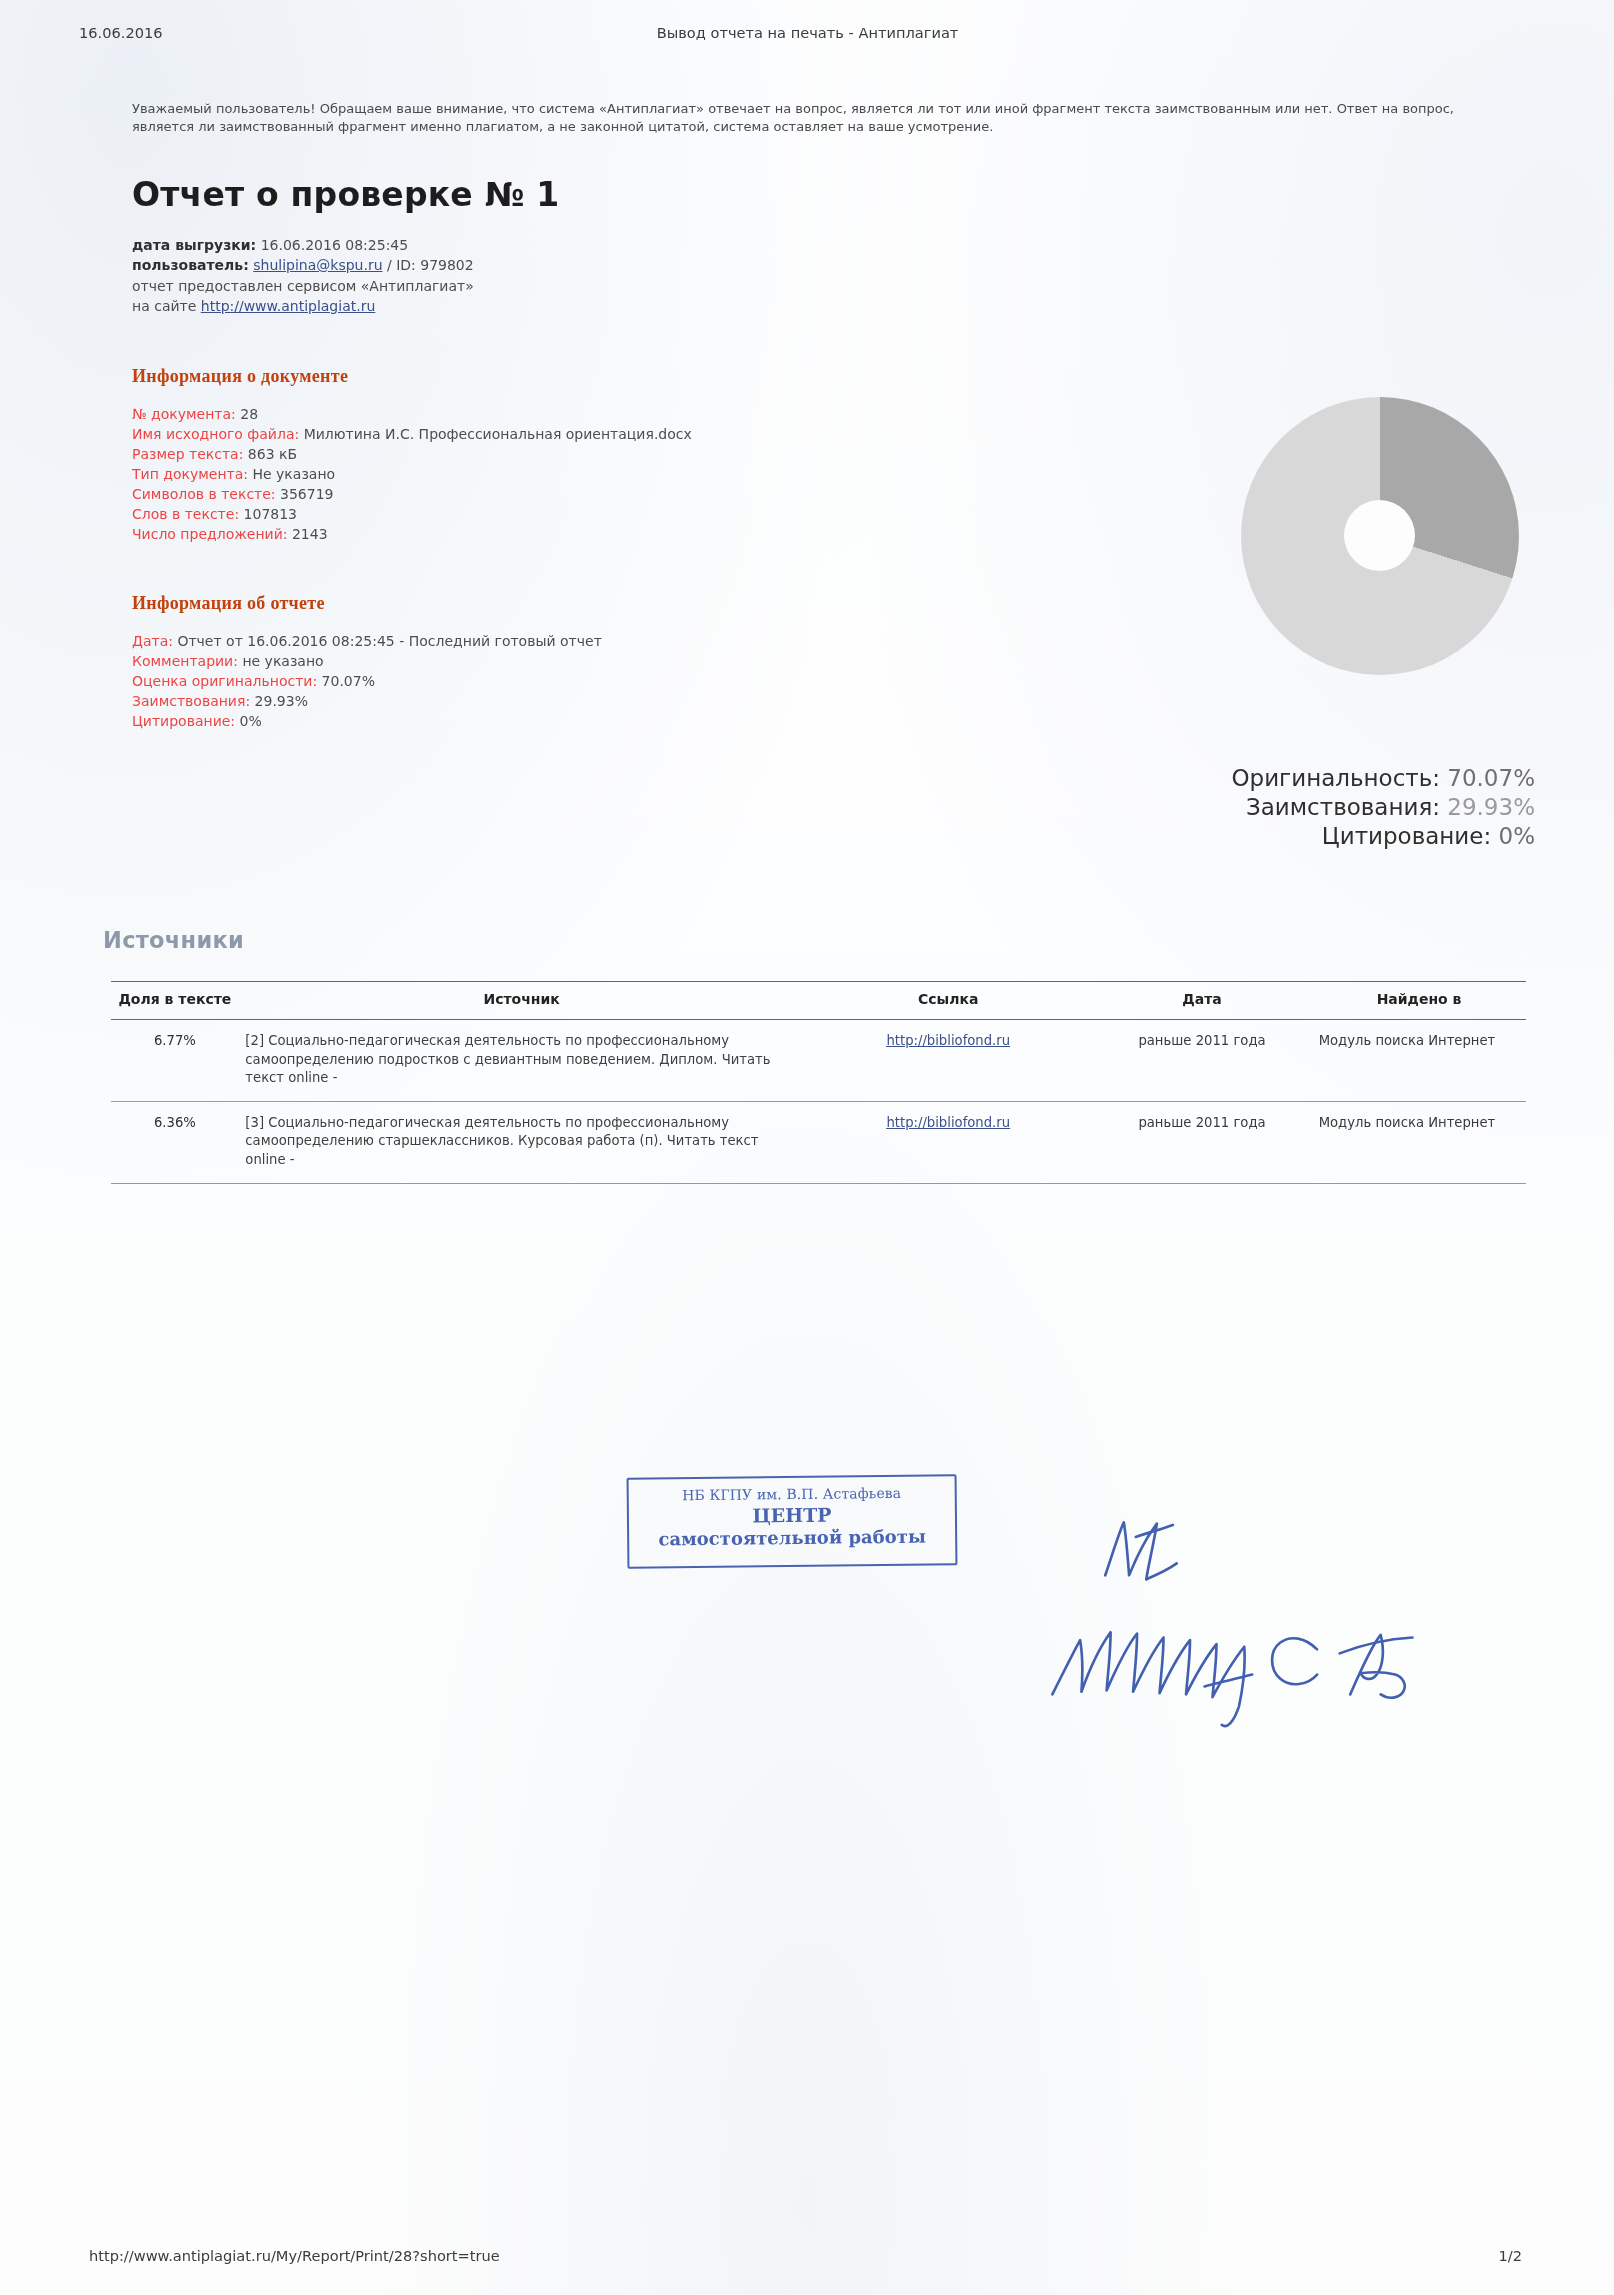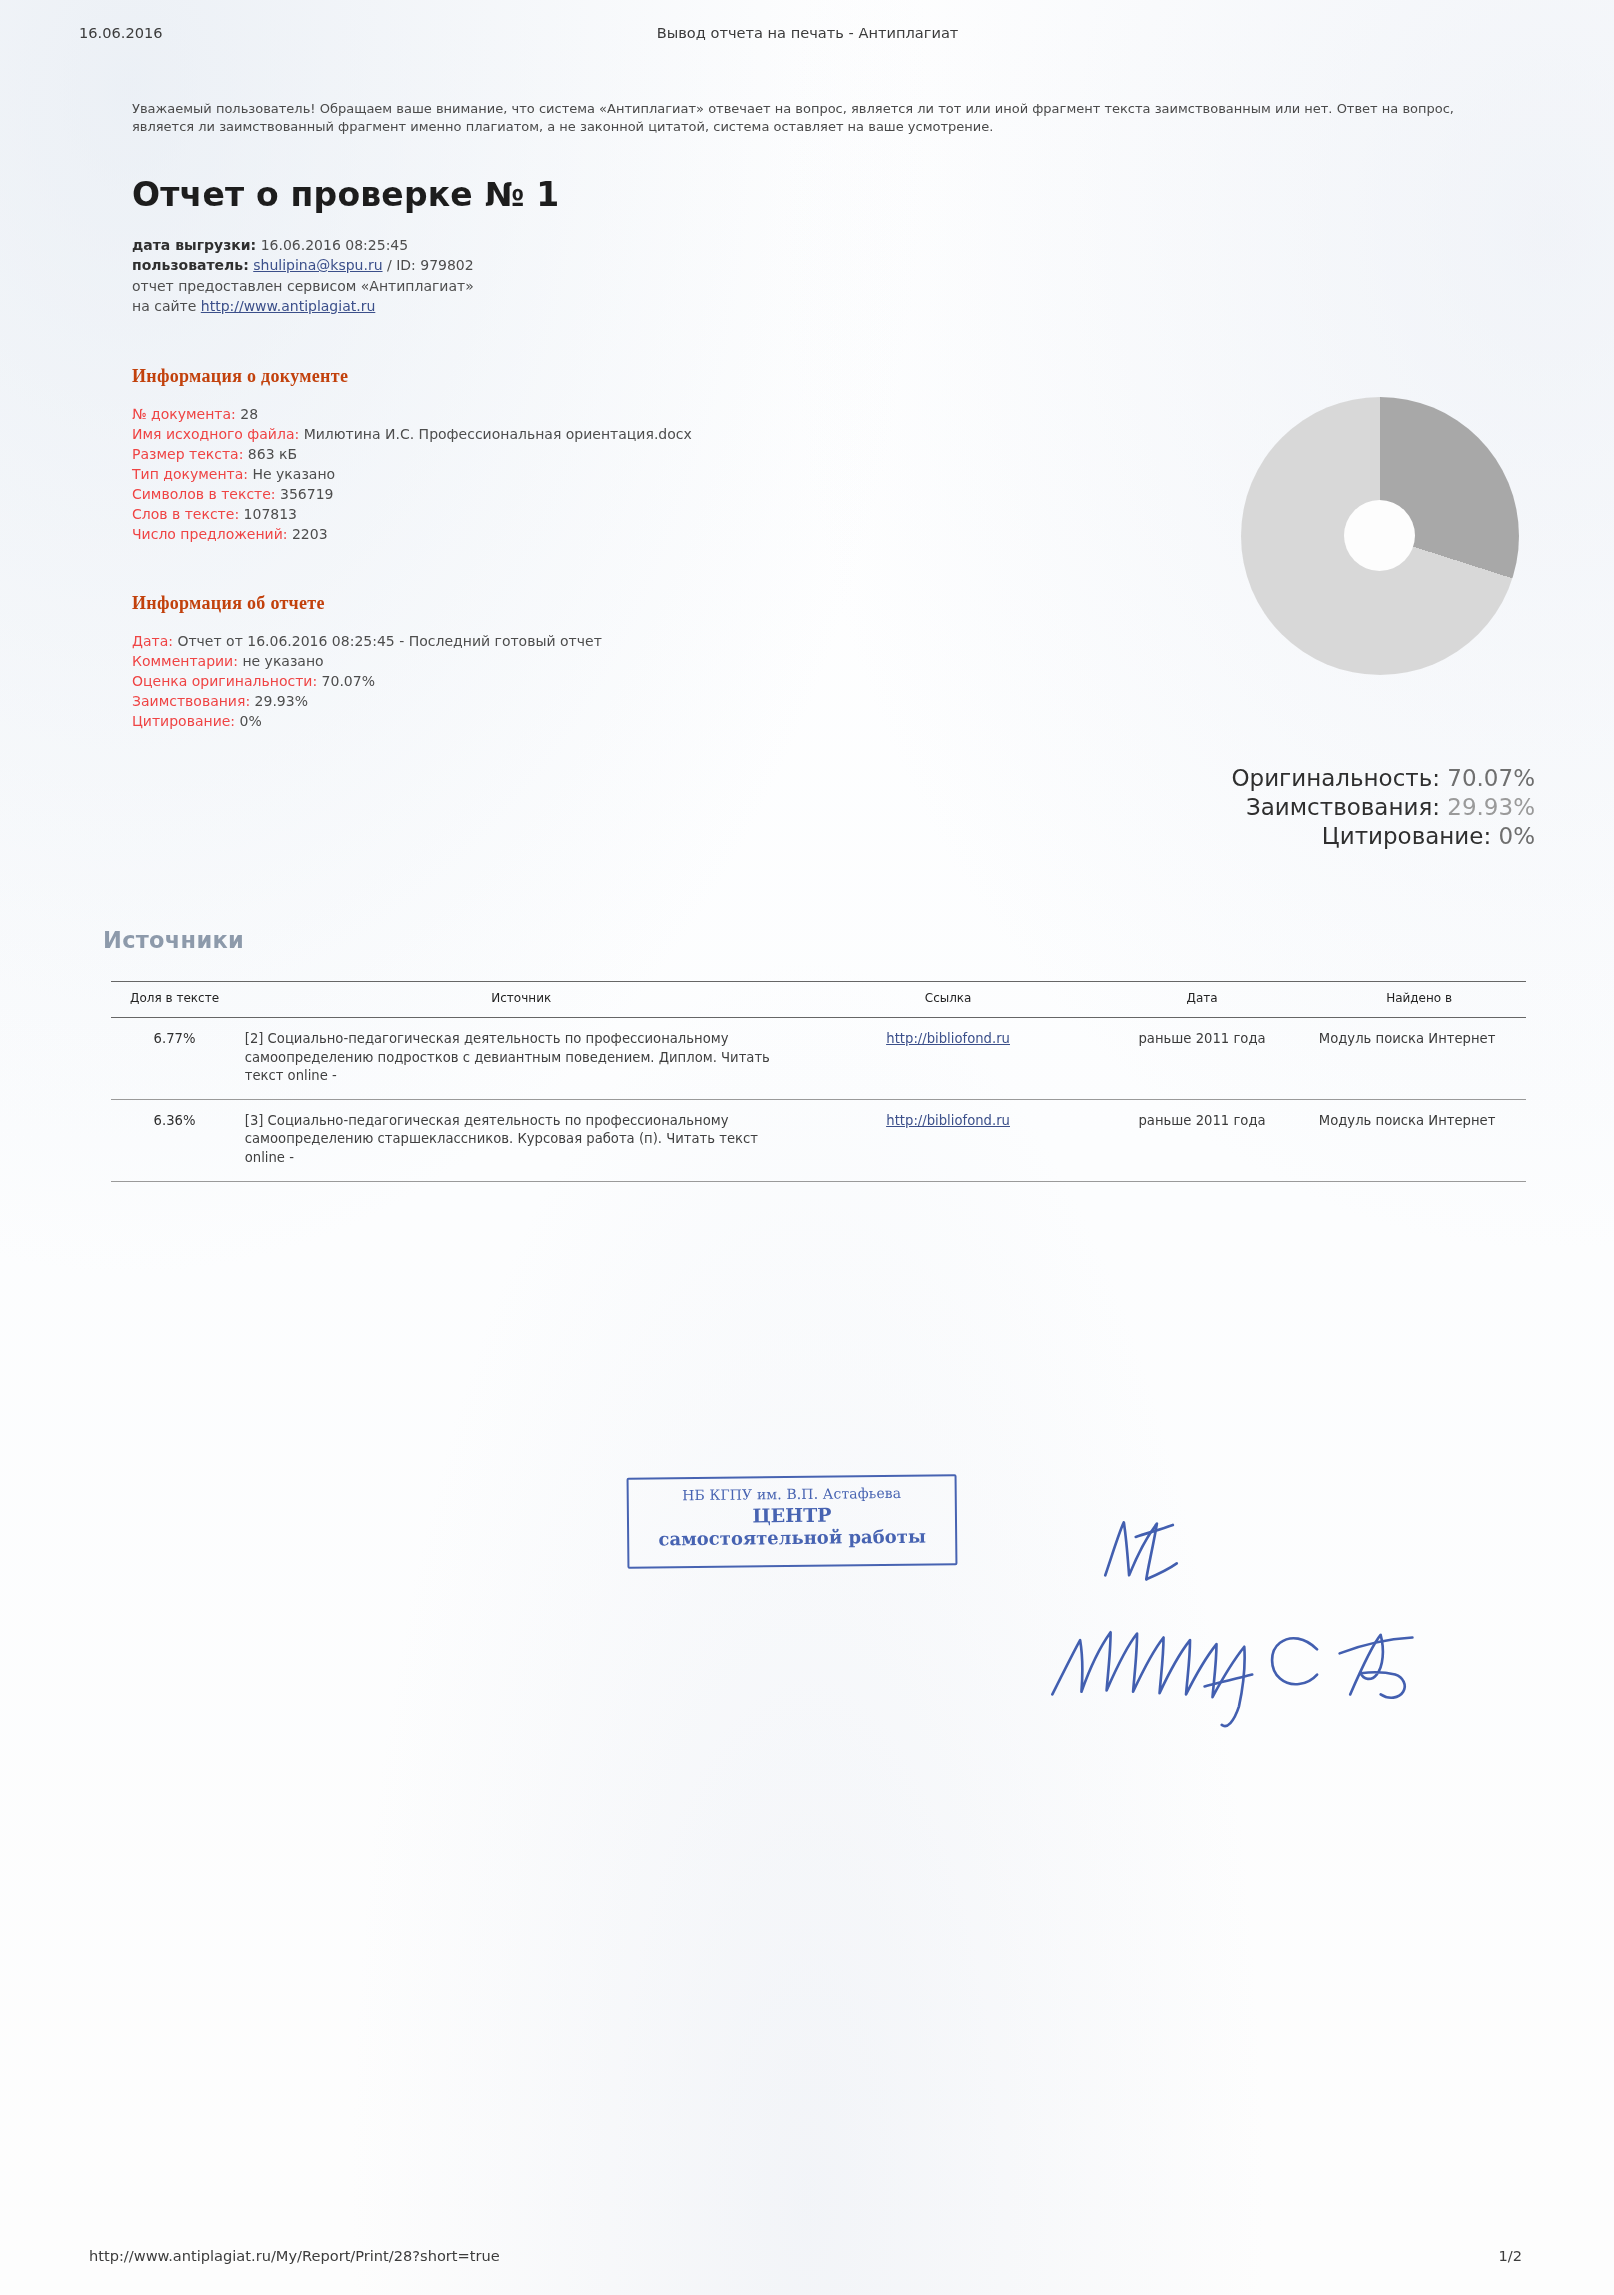--- a/index.html
+++ b/index.html
@@ -179,22 +179,22 @@
   table.sources {
     position: absolute;
     left: 111px;
     top: 981px;
     width: 1415px;
     border-collapse: collapse;
     font-size: 13.2px;
     color: #3f3f3f;
   }
   table.sources thead th {
-    font-weight: normal;
-    font-size: 12px;
+    font-weight: bold;
+    font-size: 14px;
     color: #232323;
     padding: 9.3px 6.6px 12px 6.6px;
     border-bottom: 1.3px solid #666;
     border-top: 1.3px solid #666;
     vertical-align: middle;
     text-align: center;
   }
   table.sources thead th.col-share { width: 119px; }
   table.sources thead th.col-src { width: 582px; }
   table.sources thead th.col-link { width: 285px; }
@@ -332,21 +332,21 @@
       <div>
         <span class="lbl">Символов в тексте:</span>
         <span>356719</span>
       </div>
       <div>
         <span class="lbl">Слов в тексте:</span>
         <span>107813</span>
       </div>
       <div>
         <span class="lbl">Число предложений:</span>
-        <span>2203</span>
+        <span>2143</span>
       </div>
     </div>
 
     <h2 class="section">Информация об отчете</h2>
     <div class="kv">
       <div>
         <span class="lbl">Дата:</span>
         <span>Отчет от 16.06.2016 08:25:45 - Последний готовый отчет</span>
       </div>
       <div>

